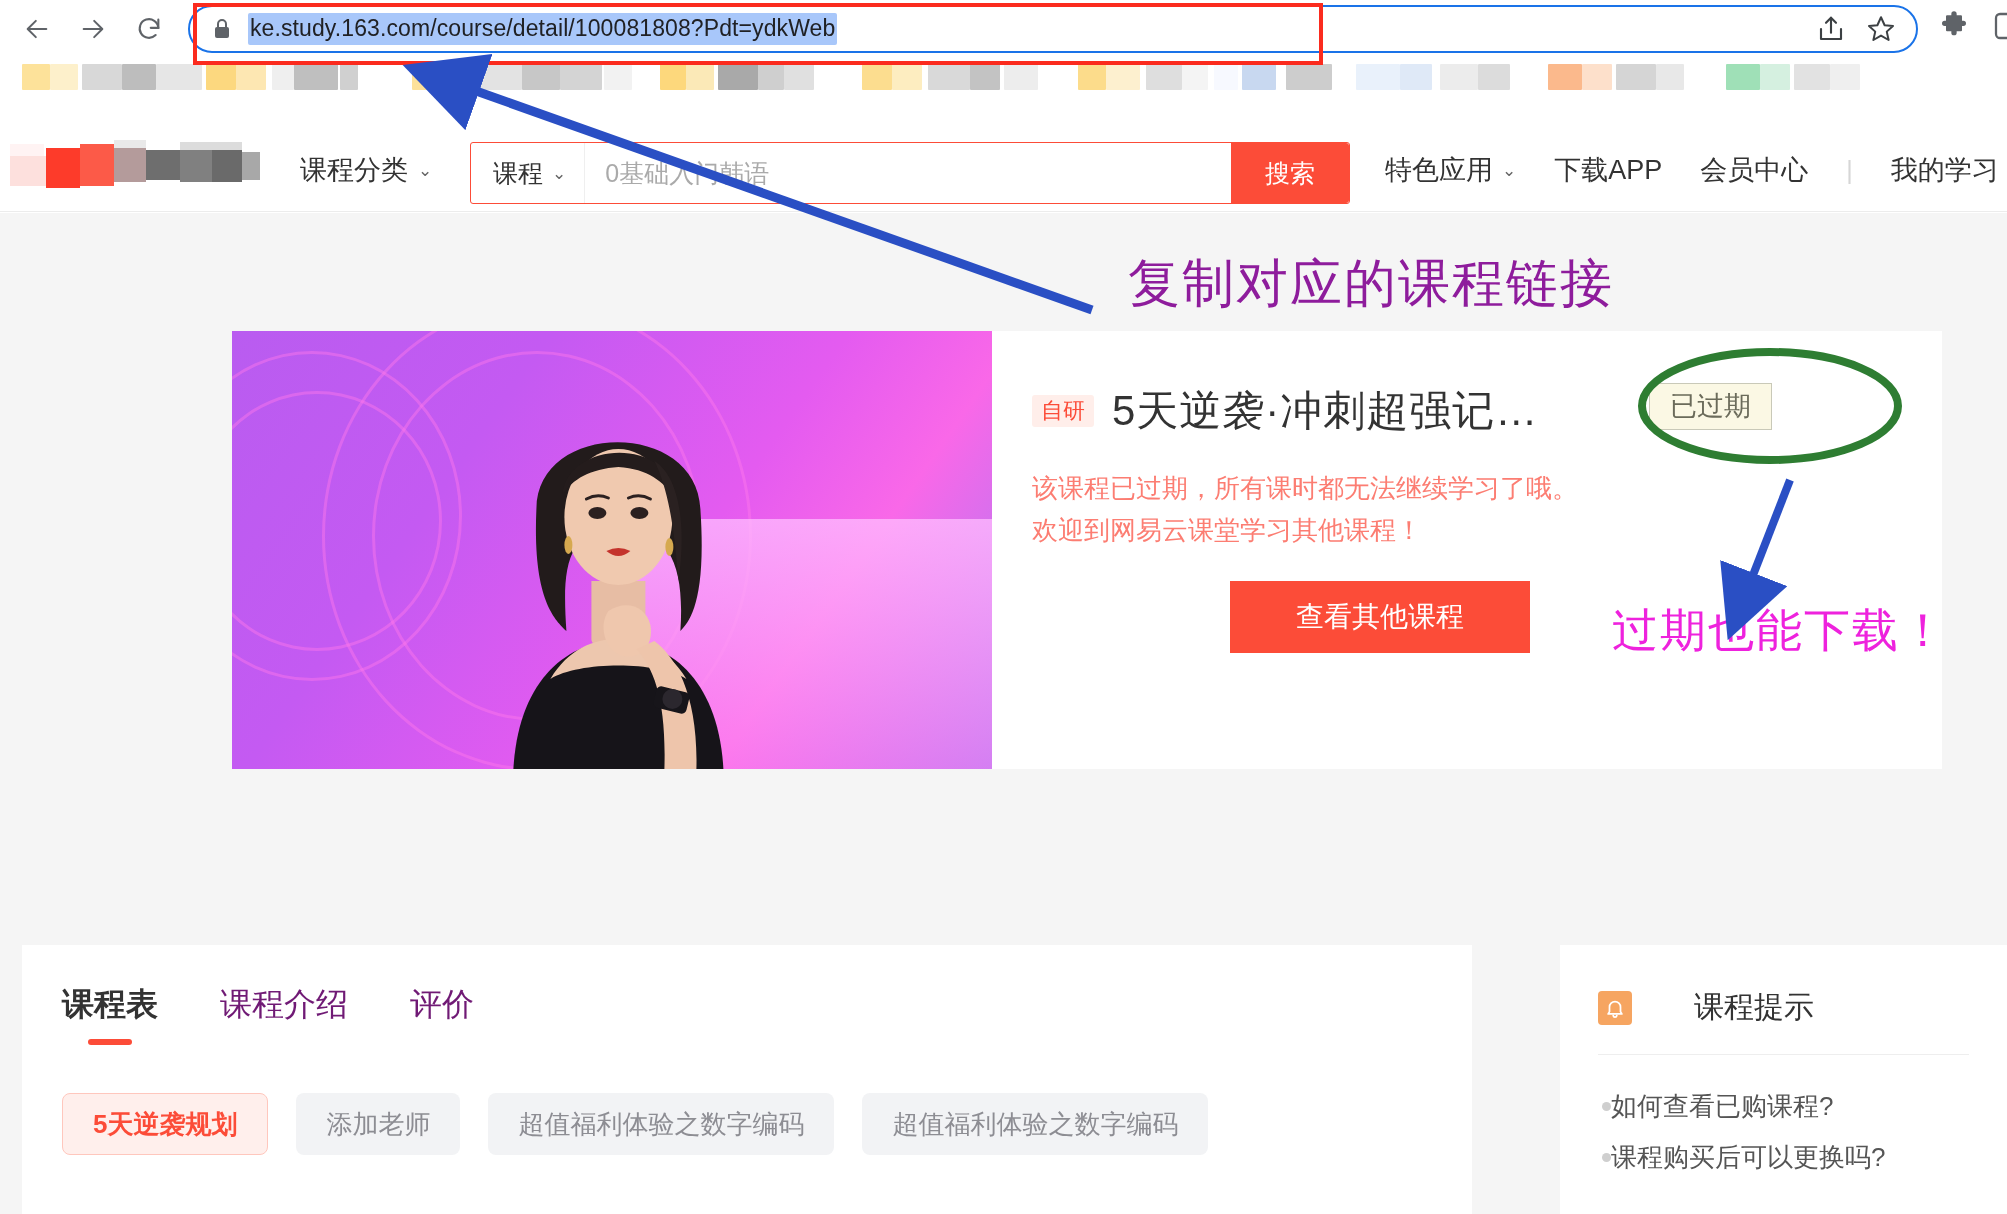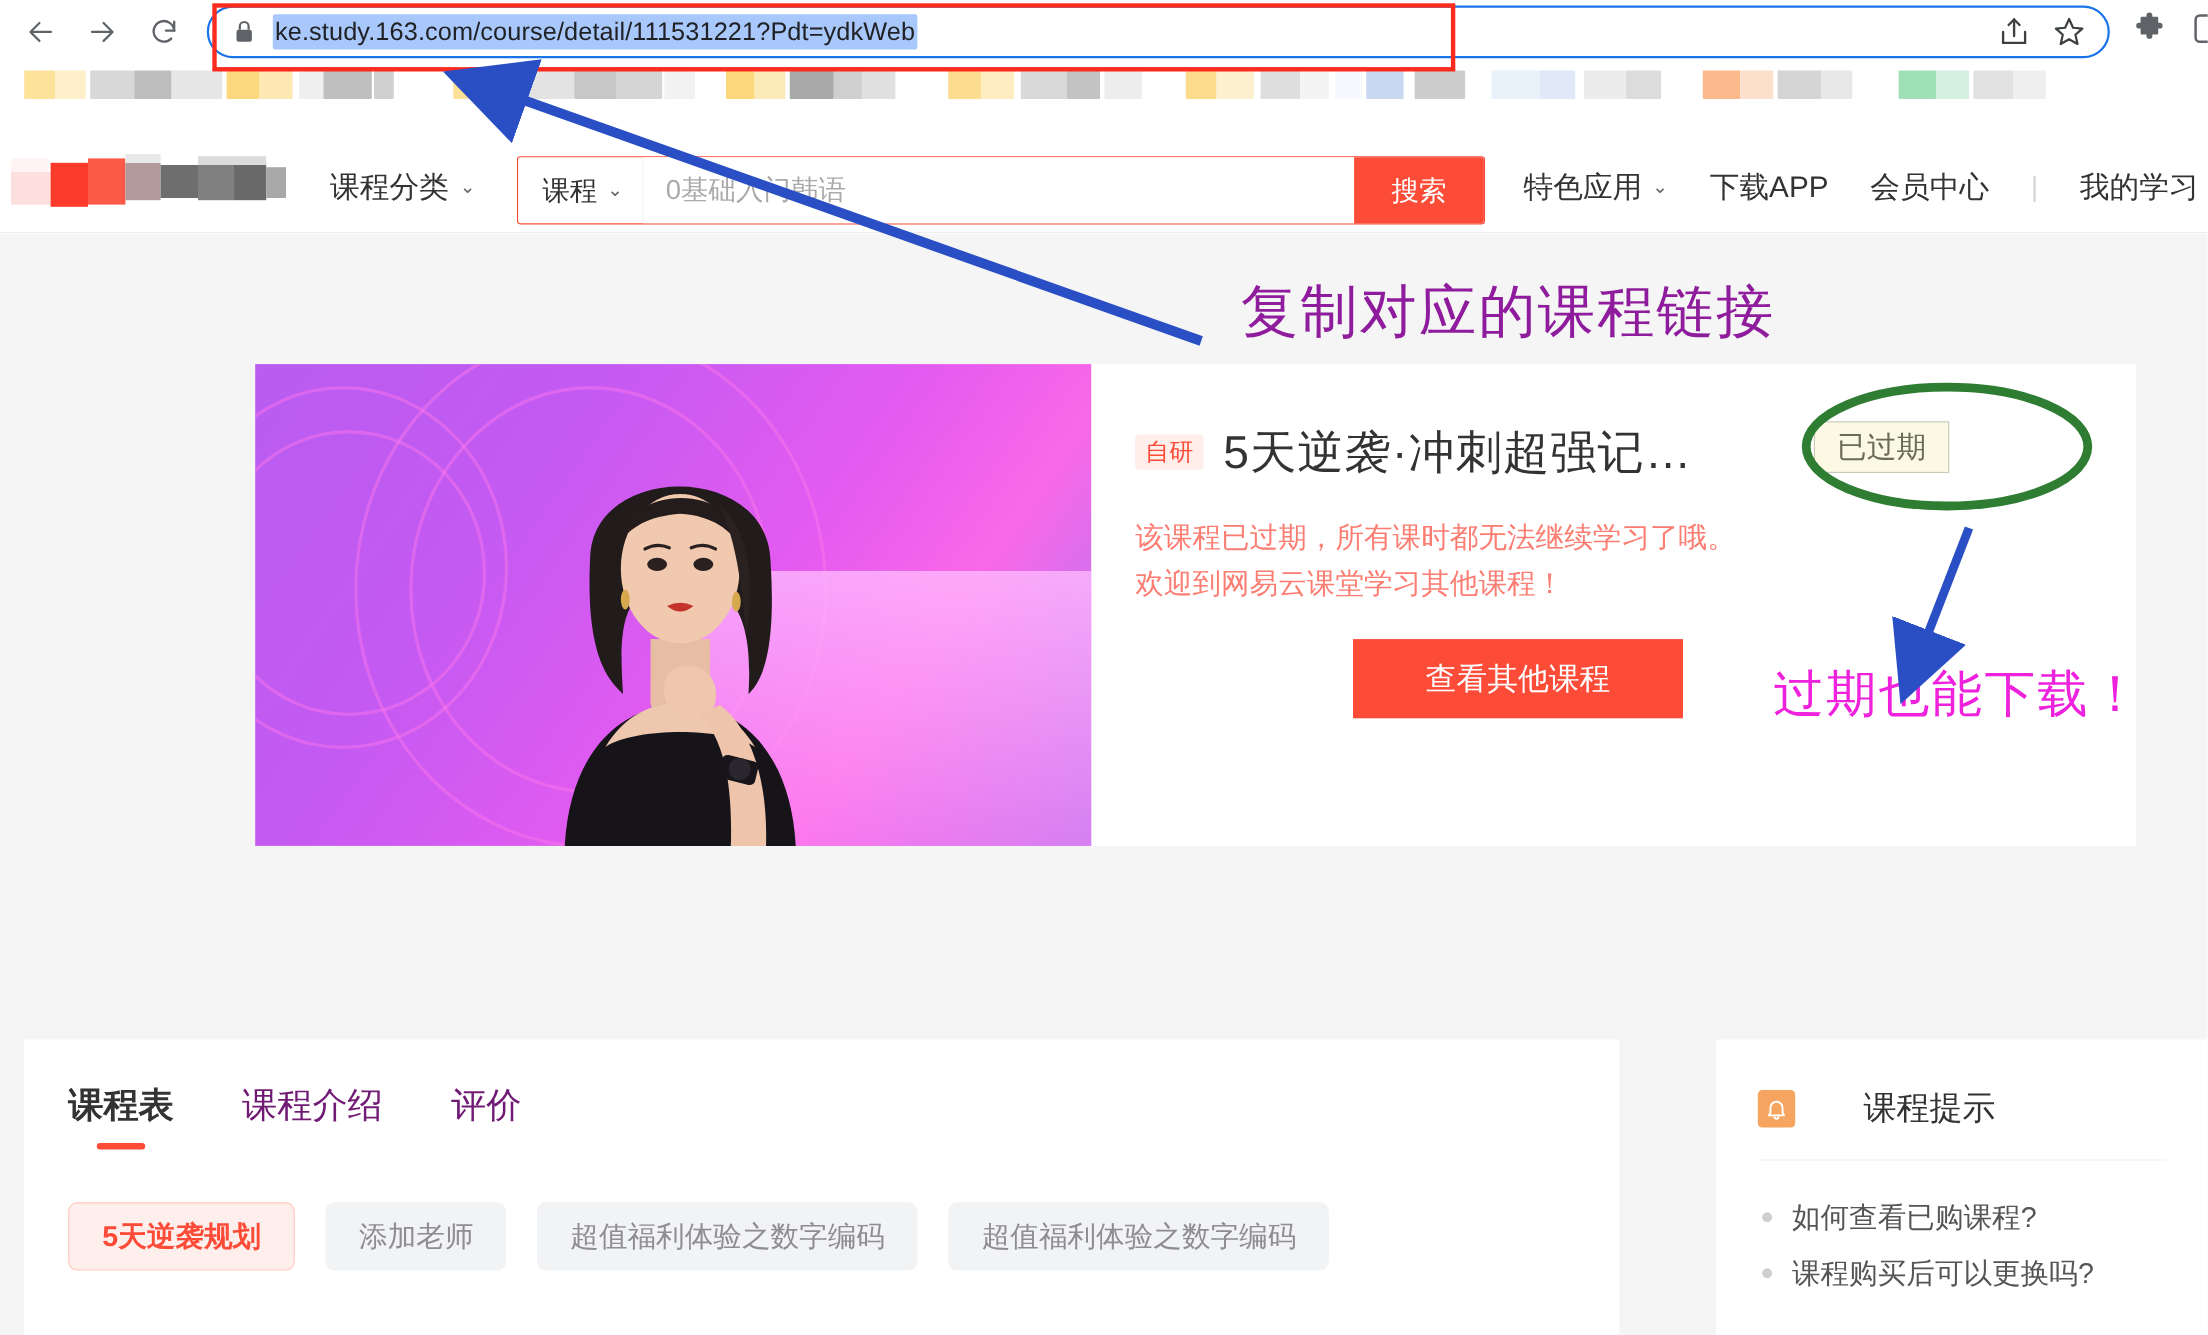--- a/index.html
+++ b/index.html
@@ -213,21 +213,21 @@
   .bell-box {
     width: 34px; height: 34px; background: #f6a561; border-radius: 4px;
     display: flex; align-items: center; justify-content: center; flex: none;
   }
   .side-title { font-size: 30px; color: #333; margin-left: 44px; }
   .side-sep {
     margin: 26px 38px 0 38px; height: 1px; background: #eee;
   }
   .side-list { padding: 26px 0 0 42px; }
   .side-item {
-    display: flex; align-items: center; gap: 18px;
+    display: flex; align-items: center; 
     font-size: 26px; color: #555; line-height: 1.95; cursor: pointer;
   }
   .bullet {
     width: 9px; height: 9px; border-radius: 50%; background: #cfcfcf; flex: none;
   }
 
   
   .anno-text-purple {
     position: absolute; left: 1128px; top: 249px;
     font-size: 52px; color: #8e1c9c; letter-spacing: 2px;
@@ -267,21 +267,21 @@
       </div>
     </div>
 
     <div class="omnibox">
       <span class="lock-icon">
         <svg width="20" height="24" viewBox="0 0 20 24">
             <rect x="3" y="10" width="14" height="11" rx="2" fill="#5f6368"></rect>
             <path d="M6 10V7a4 4 0 0 1 8 0v3" fill="none" stroke="#5f6368" stroke-width="2"></path>
           </svg>
       </span>
-      <span class="url-text">ke.study.163.com/course/detail/111531221?Pdt=ydkWeb</span>
+      <span class="url-text">ke.study.163.com/course/detail/100081808?Pdt=ydkWeb</span>
       <span class="omni-spacer"></span>
       <span class="omni-icon">
         <svg width="30" height="30" viewBox="0 0 24 24" fill="none" stroke="#3c4043" stroke-width="1.7" stroke-linecap="round" stroke-linejoin="round">
             <path d="M4 12v8h16v-8"></path>
             <polyline points="8,7 12,3 16,7"></polyline>
             <line x1="12" y1="3" x2="12" y2="15"></line>
           </svg>
       </span>
       <span class="omni-icon">
         <svg width="30" height="30" viewBox="0 0 24 24" fill="none" stroke="#3c4043" stroke-width="1.6" stroke-linejoin="round">

